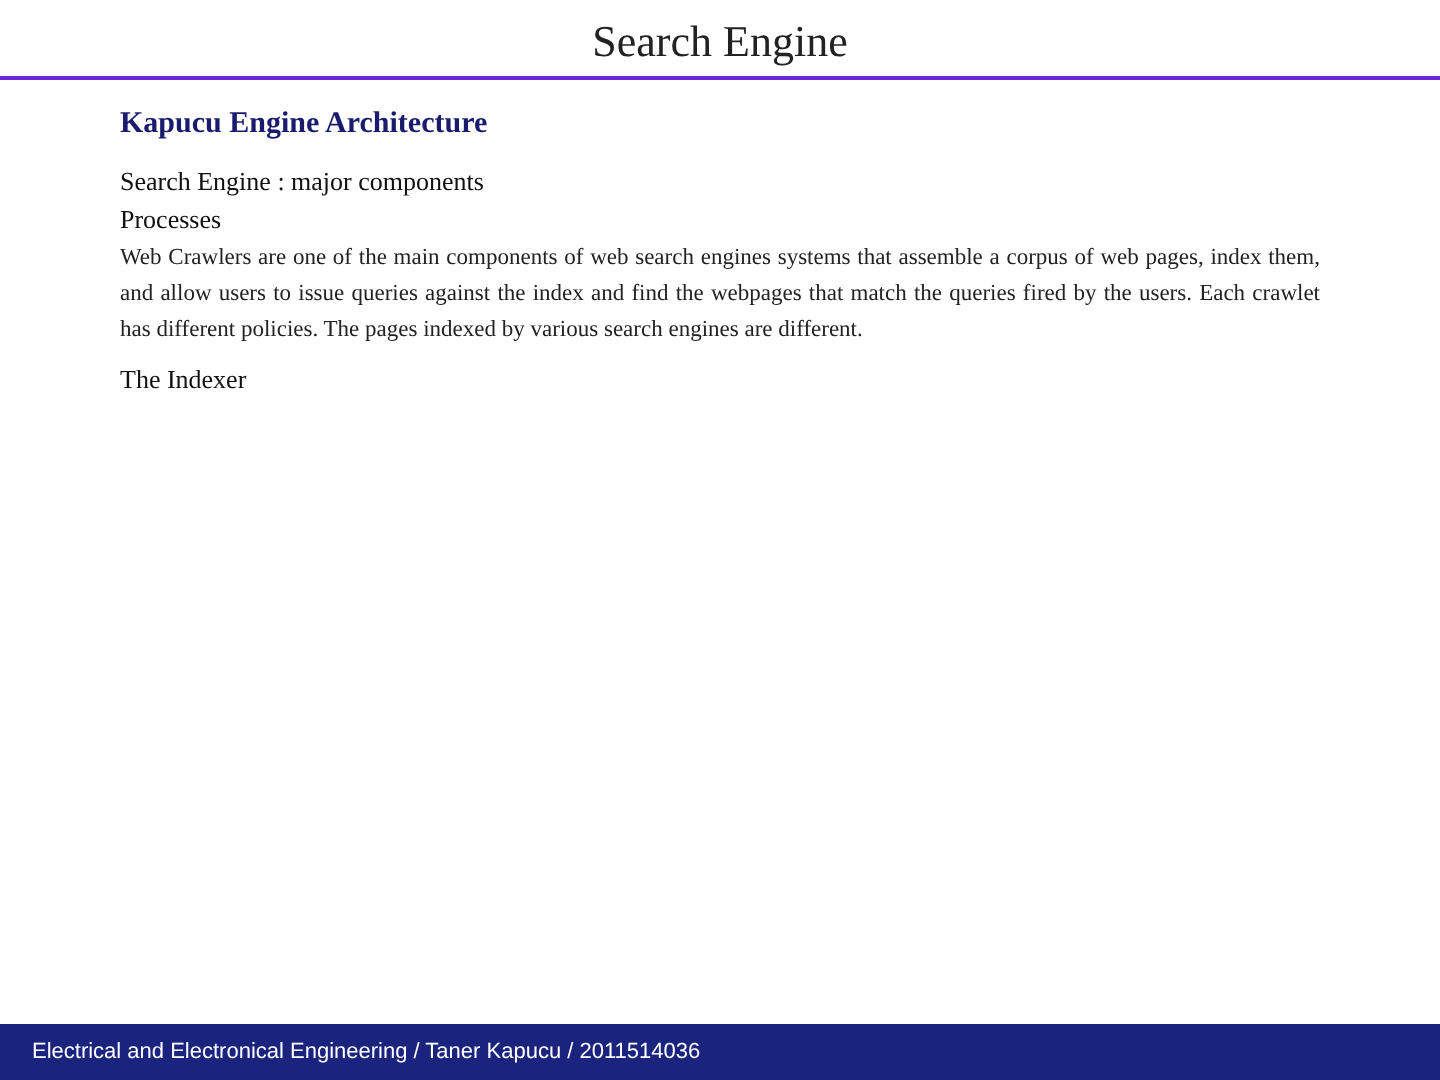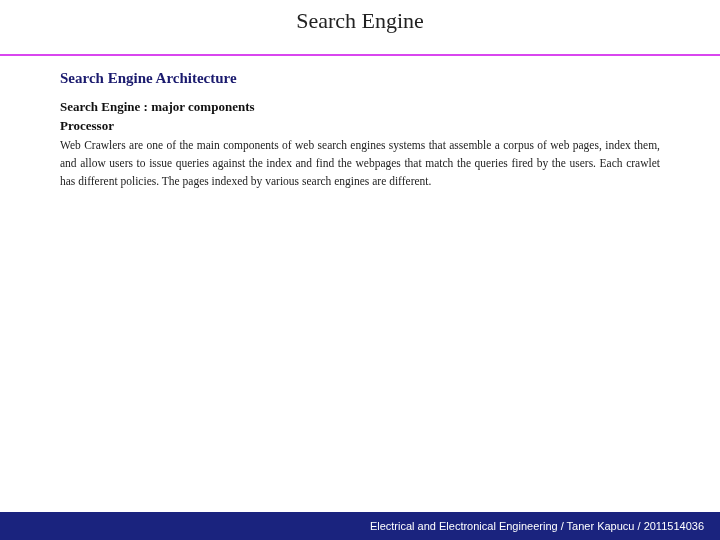--- a/index.html
+++ b/index.html
@@ -19,22 +19,22 @@
     .page-wrapper {
       width: 720px;
       height: 540px;
       display: flex;
       flex-direction: column;
       position: relative;
     }
 
     .header {
       text-align: center;
-      padding: 8px 0 20px 0;
-      border-bottom: 2px solid #d946ef;
+      padding: 8px 0 4px 0;
+      border-bottom: 2px solid #6d28d9;
     }
 
     .header-title {
       font-size: 22px;
       font-weight: normal;
       color: #222;
       font-family: Georgia, serif;
     }
 
     .content {
@@ -46,21 +46,21 @@
     .section-title {
       font-size: 15px;
       font-weight: bold;
       color: #1a1a6e;
       margin-bottom: 12px;
       font-family: Georgia, serif;
     }
 
     .subsection-title {
       font-size: 13px;
-      font-weight: bold;
+      font-weight: normal;
       color: #111;
       margin-bottom: 3px;
       font-family: Georgia, serif;
     }
 
     .body-text {
       font-size: 11.5px;
       color: #222;
       line-height: 1.55;
       margin-bottom: 8px;
@@ -69,49 +69,49 @@
     }
 
     .footer {
       background: #1a237e;
       color: #ffffff;
       padding: 8px 16px;
       font-size: 11px;
       font-family: Arial, sans-serif;
       display: flex;
       align-items: center;
-      justify-content: flex-end;
     }
   </style>
 </head>
 <body>
 
 <div class="page-wrapper">
 
   <div class="header">
     <span class="header-title">Search Engine</span>
   </div>
 
   <div class="content">
 
-    <div class="section-title">Search Engine Architecture</div>
+    <div class="section-title">Kapucu Engine Architecture</div>
 
     <div>
       <div class="subsection-title">Search Engine : major components</div>
     </div>
 
     <div>
-      <div class="subsection-title">Processor</div>
+      <div class="subsection-title">Processes</div>
     </div>
 
     <div>
       <div class="body-text">Web Crawlers are one of the main components of web search engines systems that assemble a corpus of web pages, index them, and allow users to issue queries against the index and find the webpages that match the queries fired by the users. Each crawlet has different policies. The pages indexed by various search engines are different.</div>
     </div>
 
     <div>
+      <div class="subsection-title">The Indexer</div>
     </div>
 
 
   </div>
 
   <div class="footer">
     <span>Electrical and Electronical Engineering / Taner Kapucu /  2011514036</span>
   </div>
 
 </div>

